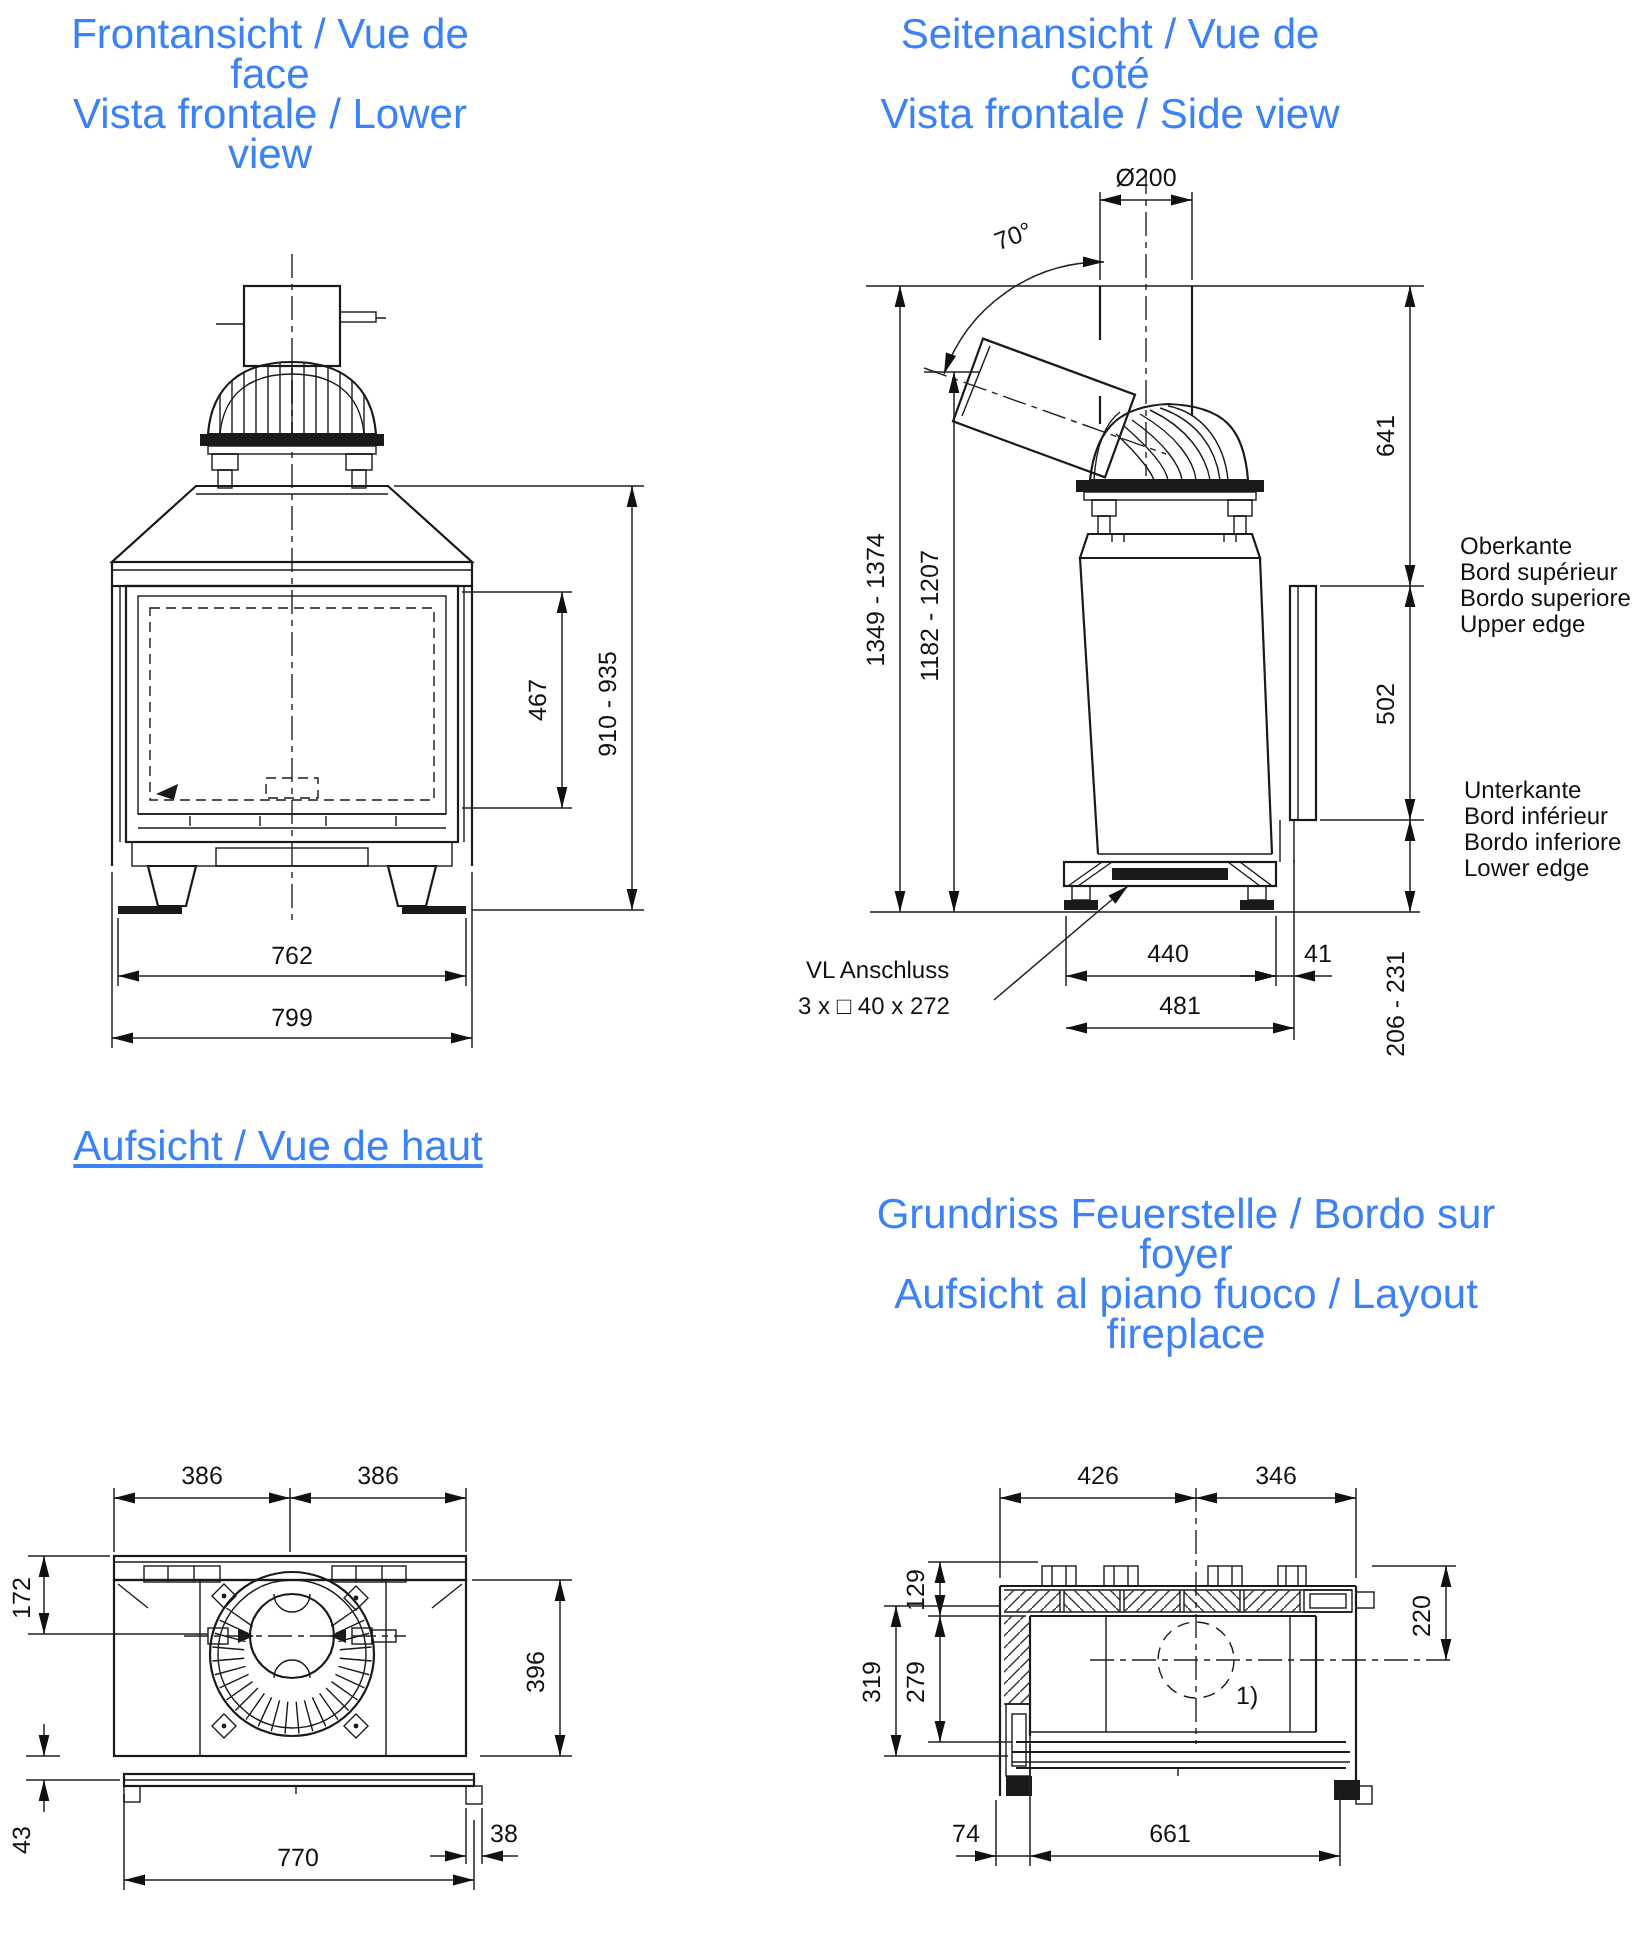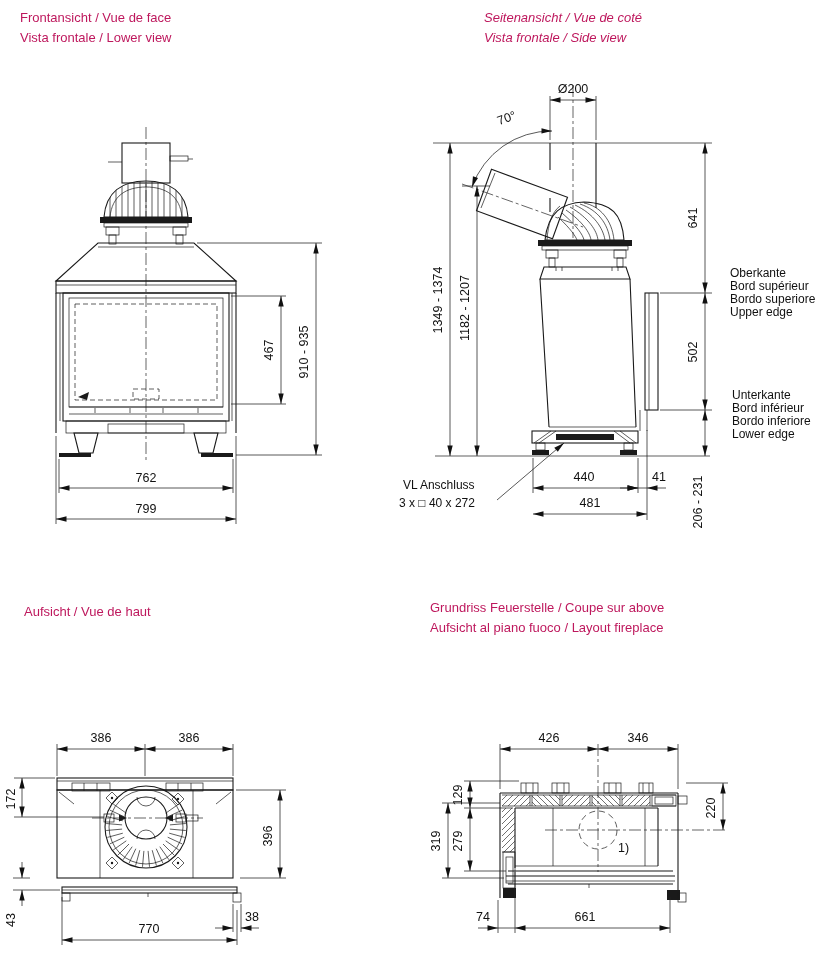--- a/index.html
+++ b/index.html
@@ -1,18 +1,18 @@
 <!DOCTYPE html>
 <html><head>
 <meta charset="utf-8">
 <style>
   html,body{margin:0;padding:0;background:#ffffff;}
   #canvas{position:relative;width:820px;height:976px;background:#fff;overflow:hidden;
           font-family:"Liberation Sans",sans-serif;color:#111;}
-  .vtitle{position:absolute;font-size:13px;line-height:20px;color:#be185d;}
+  .vtitle{position:absolute;text-align:center;font-size:21px;line-height:20px;color:#3b82f6;}
   svg{position:absolute;left:0;top:0;}
   .obj{stroke:#1a1a1a;stroke-width:1.1;fill:none;}
   .obj2{stroke:#1a1a1a;stroke-width:0.7;fill:none;}
   .fillk{fill:#1a1a1a;stroke:none;}
   .dim{stroke:#222;stroke-width:0.75;fill:none;}
   .cl{stroke:#222;stroke-width:0.7;fill:none;stroke-dasharray:12 3 3 3;}
   .dash{stroke-dasharray:5 3;}
   .flue{stroke-dasharray:6 4;}
   .txt{font-family:"Liberation Sans",sans-serif;font-size:12.5px;fill:#111;}
   .lbl{font-family:"Liberation Sans",sans-serif;font-size:12px;fill:#111;}
@@ -20,29 +20,29 @@
 </style>
 </head>
 <body>
 
 <div id="canvas">
 
   <div class="vtitle" style="left:20px;top:8px;width:230px;">
     <div>Frontansicht / Vue de face</div>
     <div>Vista frontale / Lower view</div>
   </div>
-  <div class="vtitle" style="left:484px;top:8px;width:230px;font-style:italic;">
+  <div class="vtitle" style="left:440px;top:8px;width:230px;">
     <div>Seitenansicht / Vue de coté</div>
     <div>Vista frontale / Side view</div>
   </div>
-  <div class="vtitle" style="left:24px;top:602px;width:230px;">
+  <div class="vtitle" style="left:24px;top:564px;width:230px;text-decoration:underline;">
     <div>Aufsicht / Vue de haut</div>
   </div>
   <div class="vtitle" style="left:430px;top:598px;width:326px;">
-    <div>Grundriss Feuerstelle / Coupe sur above</div>
+    <div>Grundriss Feuerstelle / Bordo sur foyer</div>
     <div>Aufsicht al piano fuoco / Layout fireplace</div>
   </div>
 
   <svg width="820" height="976" viewBox="0 0 820 976">
     <defs>
       <marker id="ae" markerUnits="userSpaceOnUse" markerWidth="12" markerHeight="7" refX="11.5" refY="3.5" orient="auto">
         <path d="M11.5,3.5 L1,0.8 L1,6.2 Z" fill="#111"></path>
       </marker>
       <marker id="as" markerUnits="userSpaceOnUse" markerWidth="12" markerHeight="7" refX="11.5" refY="3.5" orient="auto-start-reverse">
         <path d="M11.5,3.5 L1,0.8 L1,6.2 Z" fill="#111"></path>

